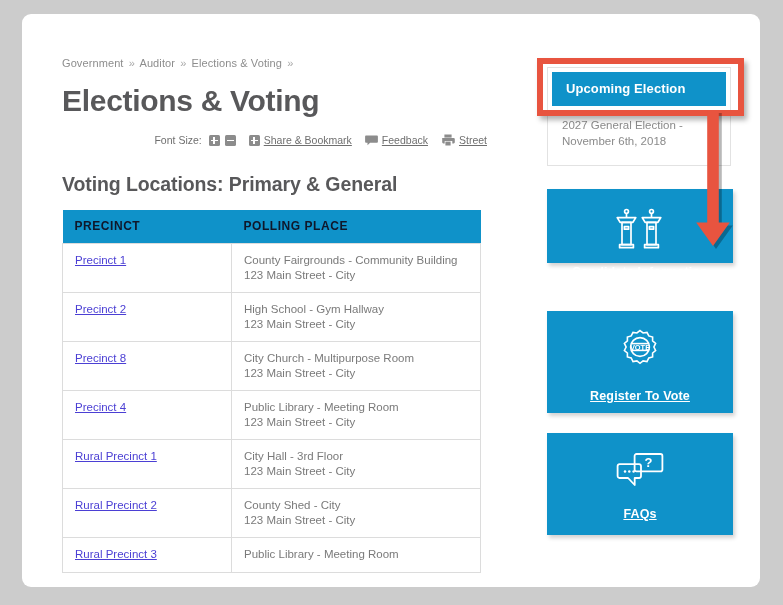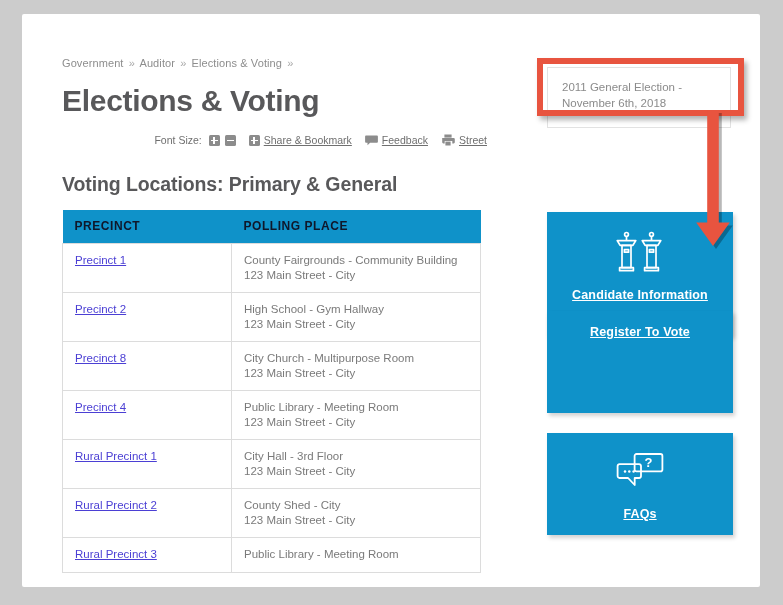--- a/index.html
+++ b/index.html
@@ -16,21 +16,21 @@
   }
 
   
   #page-sheet {
     position: absolute;
     left: 22px;
     top: 14px;
     width: 738px;
     height: 573px;
     background: #ffffff;
-    border-radius: 2px;
+    border-radius: 9px;
   }
 
   
   #content-column {
     position: absolute;
     left: 40px;
     top: 42px;
     width: 425px;
   }
 
@@ -229,21 +229,21 @@
     padding-top: 18px;
     line-height: 0;
   }
   .tile .tile-label {
     display: block;
     font-size: 12.5px;
     font-weight: bold;
     letter-spacing: 0.15px;
     padding: 14px 6px 16px 6px;
   }
-  #tile-candidate  { top: 145px; height: 124px; margin-top: 23px; }
+  #tile-candidate  { top: 145px; height: 74px; }
   #tile-register   { top: 267px; height: 102px; }
   #tile-faqs       { top: 389px; height: 102px; }
 </style>
 </head>
 <body>
 
 <div id="page-sheet">
 
   <div id="content-column">
 
@@ -352,22 +352,23 @@
             </td>
           </tr>
         </tbody>
     </table>
 
   </div>
 
   <div id="sidebar">
 
     <div class="widget-election">
+      <div class="widget-head">Upcoming Election</div>
       <div class="widget-body">
-        <span>2011 General Election -</span><br>
+        <span>2027 General Election -</span><br>
         <span>November 6th, 2018</span>
       </div>
     </div>
 
     <a class="tile" id="tile-candidate" href="#">
       <span class="tile-icon">
         <svg width="52" height="44" viewBox="0 0 52 44" aria-hidden="true">
           <g fill="none" stroke="#ffffff" stroke-width="1.7" stroke-linejoin="round">
 
             <circle cx="12.5" cy="4.4" r="1.9"></circle>
@@ -383,20 +384,31 @@
             <path d="M33.0 15.3h9.0v22.4H33.0z"></path>
             <rect x="35.4" y="19.6" width="4.2" height="2.6"></rect>
             <path d="M30.6 37.7h13.8v3.0H30.6z"></path>
           </g>
         </svg>
       </span>
       <span class="tile-label">Candidate Information</span>
     </a>
 
     <a class="tile" id="tile-register" href="#">
+      <span class="tile-icon">
+        <svg width="46" height="46" viewBox="0 0 46 46" aria-hidden="true">
+          <g fill="none" stroke="#ffffff" stroke-width="1.6">
+            <path d="M23 1.6 26.1 4.0 30.0 3.4 31.8 6.9 35.6 8.0 35.6 11.9 38.6 14.4 36.9 18.0 38.6 21.5 35.6 24.0 35.6 27.9 31.8 29.0 30.0 32.5 26.1 31.9 23 34.3 19.9 31.9 16.0 32.5 14.2 29.0 10.4 27.9 10.4 24.0 7.4 21.5 9.1 18.0 7.4 14.4 10.4 11.9 10.4 8.0 14.2 6.9 16.0 3.4 19.9 4.0z"></path>
+            <circle cx="23" cy="18" r="9.4"></circle>
+            <path d="M14.3 14.6h17.4"></path>
+            <path d="M14.3 21.4h17.4"></path>
+          </g>
+          <text x="23" y="20.6" text-anchor="middle" font-family="Liberation Sans, sans-serif" font-size="7.4" font-weight="bold" fill="#ffffff">VOTE</text>
+        </svg>
+      </span>
       <span class="tile-label">Register To Vote</span>
     </a>
 
     <a class="tile" id="tile-faqs" href="#">
       <span class="tile-icon">
         <svg width="50" height="42" viewBox="0 0 50 42" aria-hidden="true">
           <g fill="none" stroke="#ffffff" stroke-width="1.8" stroke-linejoin="round">
 
             <path d="M21.5 3.0h24.0a1.9 1.9 0 0 1 1.9 1.9v13.5a1.9 1.9 0 0 1-1.9 1.9H21.5a1.9 1.9 0 0 1-1.9-1.9V4.9A1.9 1.9 0 0 1 21.5 3.0z"></path>
 

